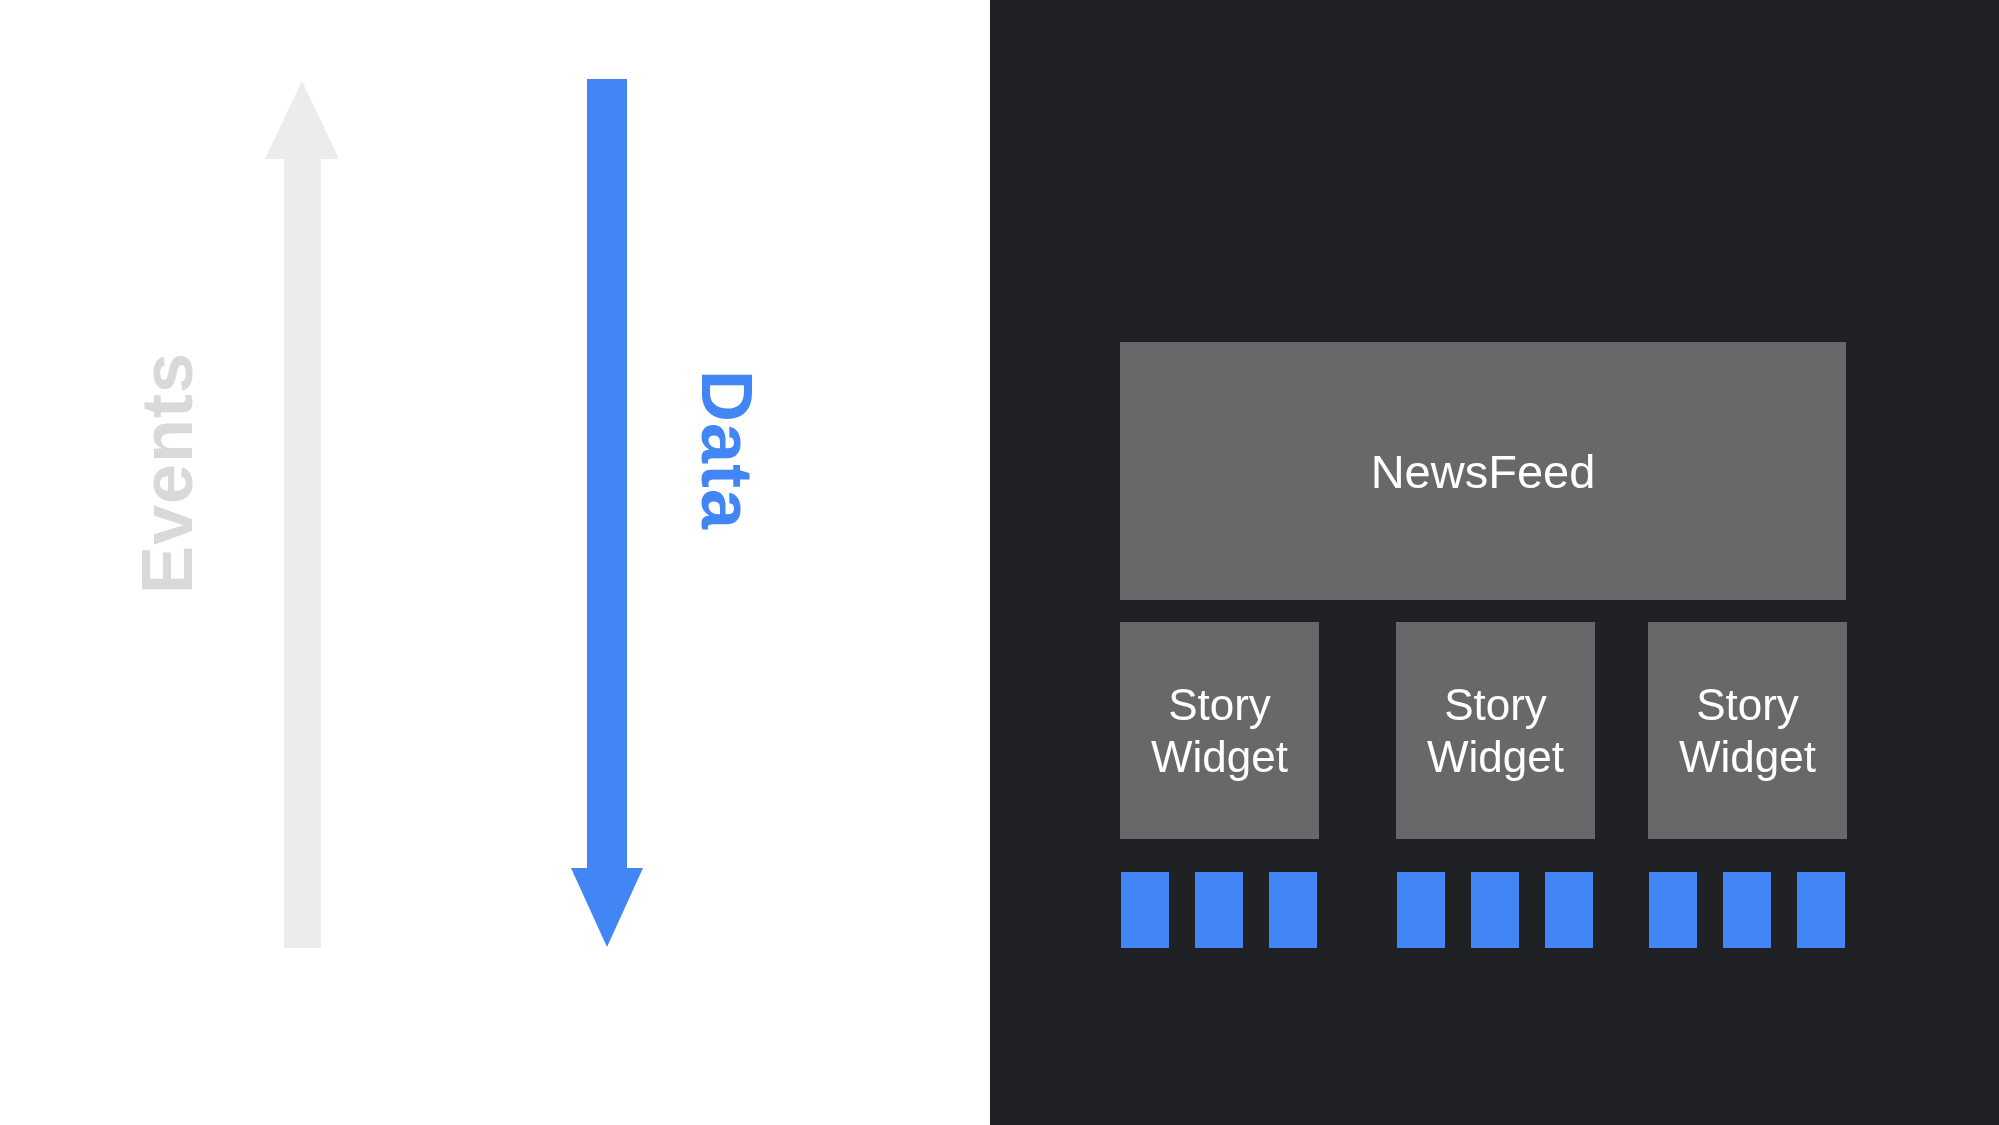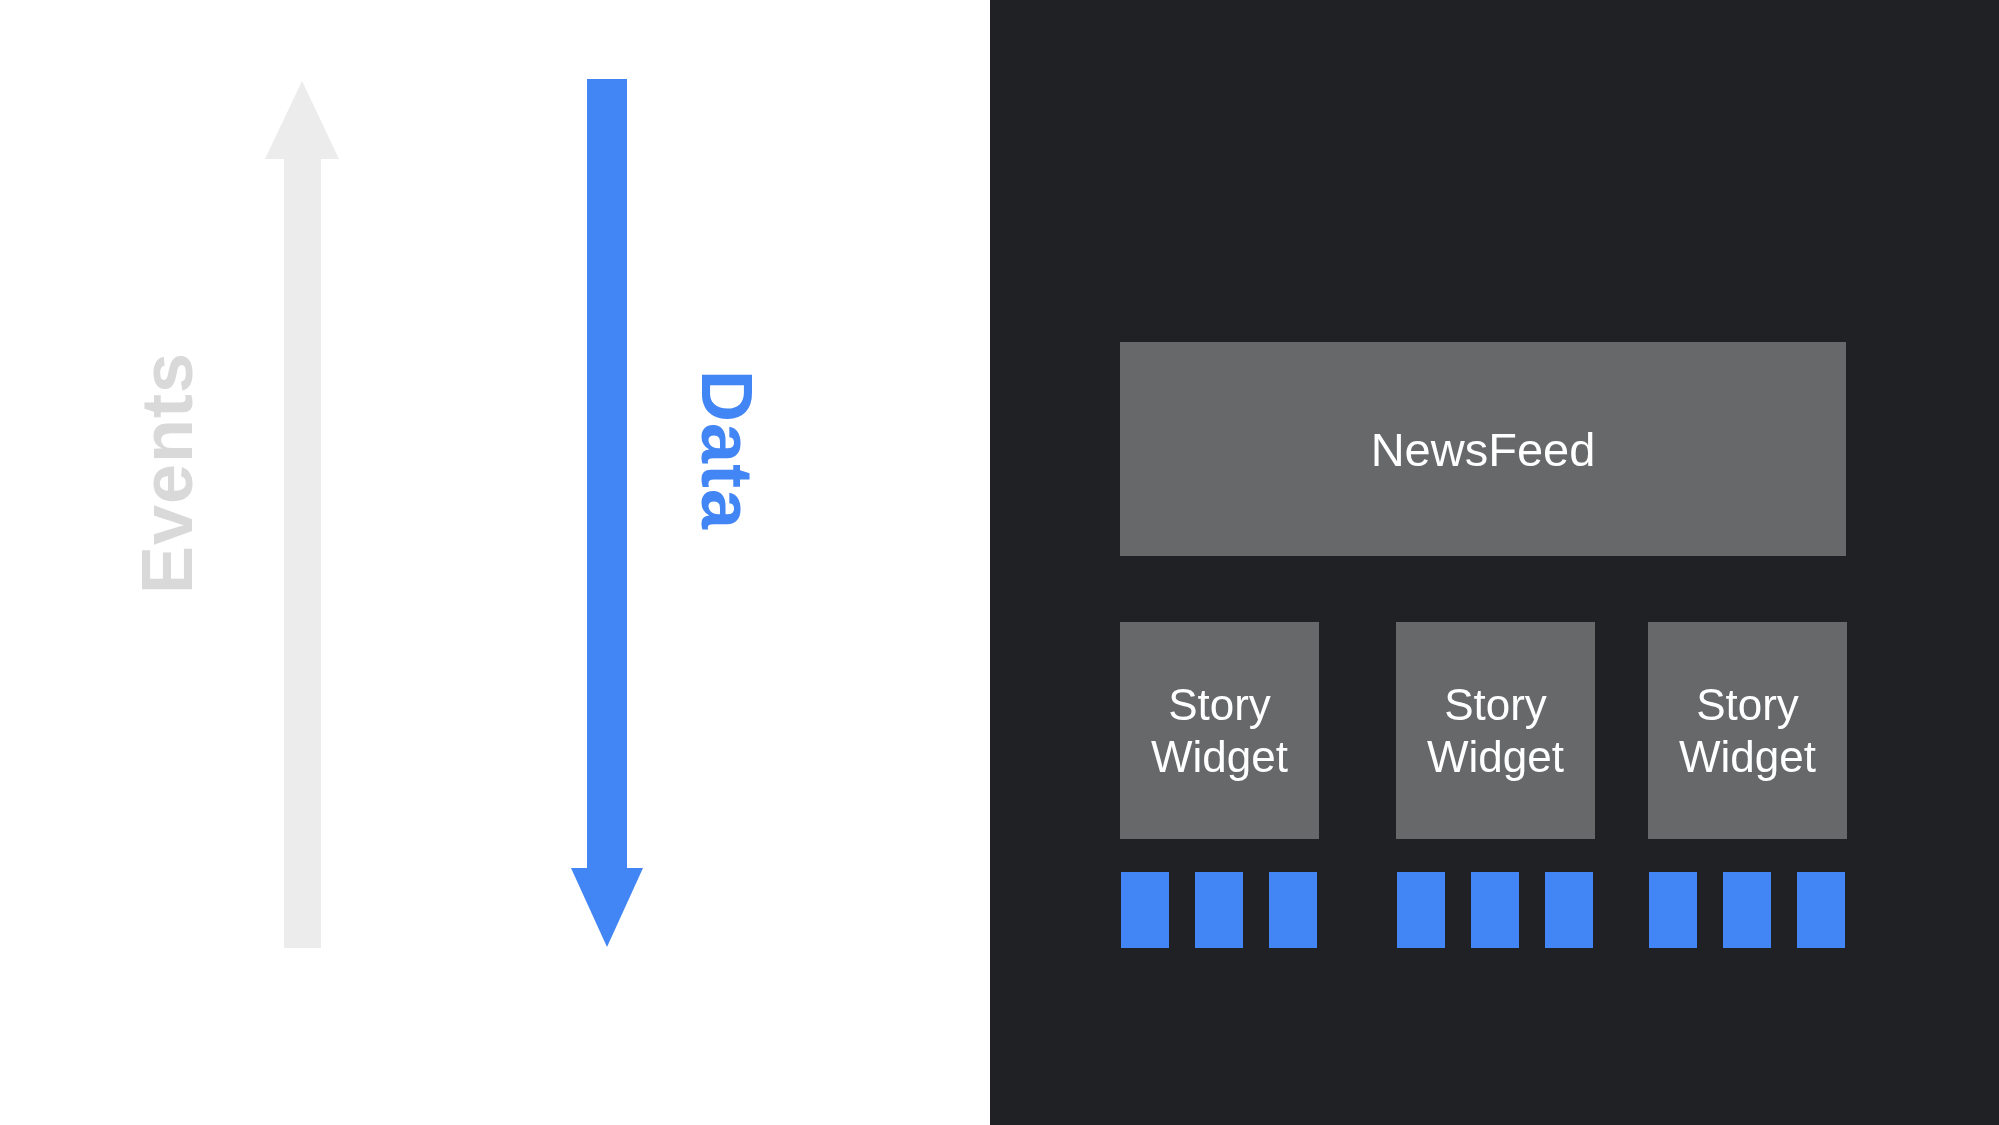--- a/index.html
+++ b/index.html
@@ -60,21 +60,21 @@
   
   .panel{
     position:absolute;left:990px;top:0;width:1009px;height:1125px;
     background:var(--background-panel);
   }
   .gbox{
     position:absolute;background:var(--box-gray);color:var(--box-text);
     display:flex;align-items:center;justify-content:center;text-align:center;
   }
   .box-screen  {left:130px;top:80px; width:726px;height:197px;font-size:47px;}
-  .box-newsfeed{left:130px;top:342px;width:726px;height:214px;font-size:47px;}
+  .box-newsfeed{left:130px;top:342px;width:726px;height:258px;font-size:47px;}
   .box-story{top:622px;width:199px;height:217px;font-size:44px;line-height:1.18;padding:8px 8px;box-sizing:border-box;}
   .story-1{left:130px;} .story-2{left:406px;} .story-3{left:658px;}
   .tile{
     position:absolute;top:872px;width:48px;height:76px;
     background:var(--accent-blue);
   }
 </style>
 </head>
 <body>
 

